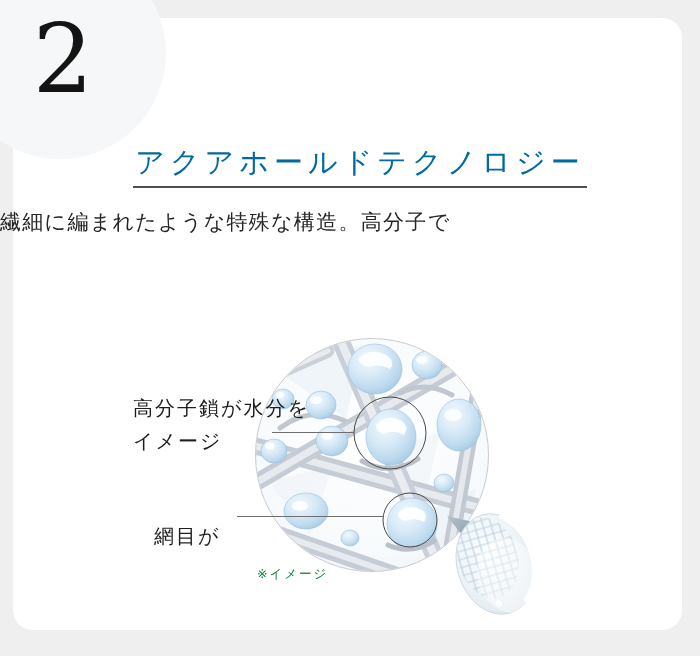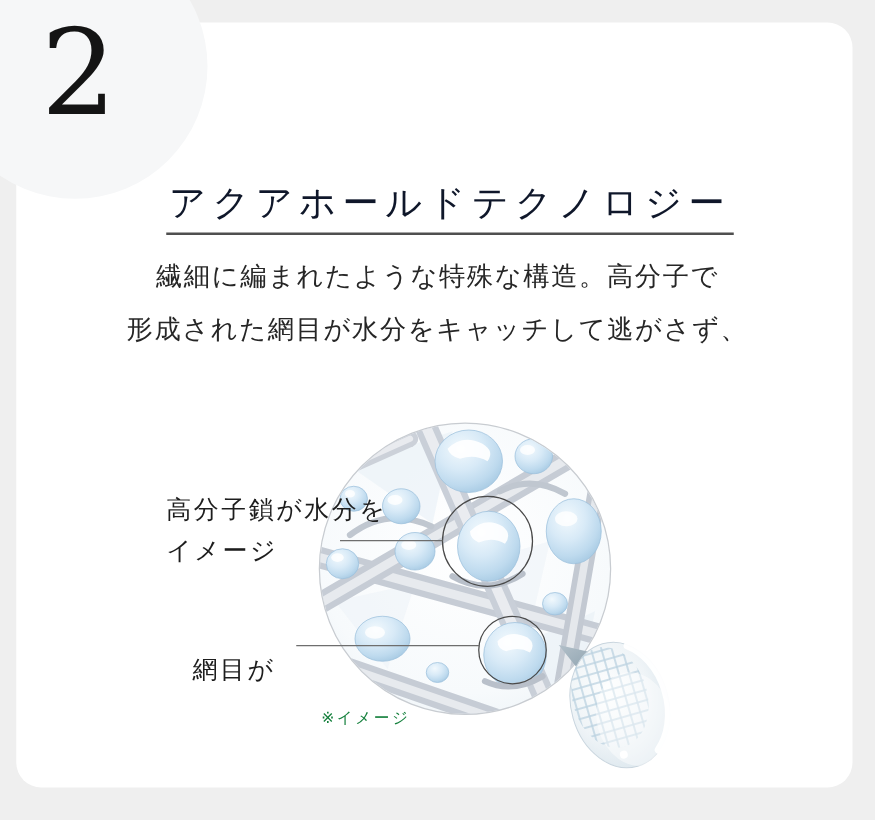--- a/index.html
+++ b/index.html
@@ -18,29 +18,29 @@
   }
   .step-number{
     position:absolute;left:0;top:12px;width:126px;
     text-align:center;font-family:"DejaVu Serif","Liberation Serif",serif;
     font-size:95px;line-height:1.0;color:#141414;
   }
   .title{
     position:absolute;left:20px;top:143px;width:680px;
     text-align:center;
     font-family:"DejaVu Serif","Liberation Serif",serif;
-    font-size:29px;letter-spacing:5px;color:#0f172a;
+    font-size:29px;letter-spacing:5px;color:#0369a1;
   }
   .title-underline{
     position:absolute;left:133px;top:186px;width:454px;height:2px;
     background:#4f4f4f;
   }
   .description{
     position:absolute;left:0;top:201px;width:700px;
-    text-align:center;font-size:21px;line-height:42px;
+    font-size:21px;line-height:42px;
     letter-spacing:1.3px;color:#262626;
   }
   .diagram-label{
     position:absolute;font-size:20px;line-height:33px;
     letter-spacing:2px;color:#1d1d1d;margin-left:36px;
   }
   .label-catch{left:97px;top:392px;}
   .label-keep{left:118px;top:520px;}
   .leader-line{position:absolute;height:1px;background:#6e6e6e;}
   .leader-catch{left:272px;top:432px;width:82px;}
@@ -61,21 +61,20 @@
   <div class="card"></div>
 
   <div class="step-circle"></div>
   <div class="step-number">2</div>
 
   <div class="title">アクアホールドテクノロジー</div>
   <div class="title-underline"></div>
 
   <div class="description">
     <div>繊細に編まれたような特殊な構造。高分子で</div>
-    <div>形成された網目が水分をキャッチして逃がさず、</div>
   </div>
 
   <div class="mesh-wrap">
     <svg width="244" height="244" viewBox="0 0 244 244">
       <defs>
         <radialGradient id="bgGrad" cx="50%" cy="42%" r="65%">
           <stop offset="0%" stop-color="#ffffff"></stop>
           <stop offset="78%" stop-color="#f7fafc"></stop>
           <stop offset="100%" stop-color="#eef4f8"></stop>
         </radialGradient>

